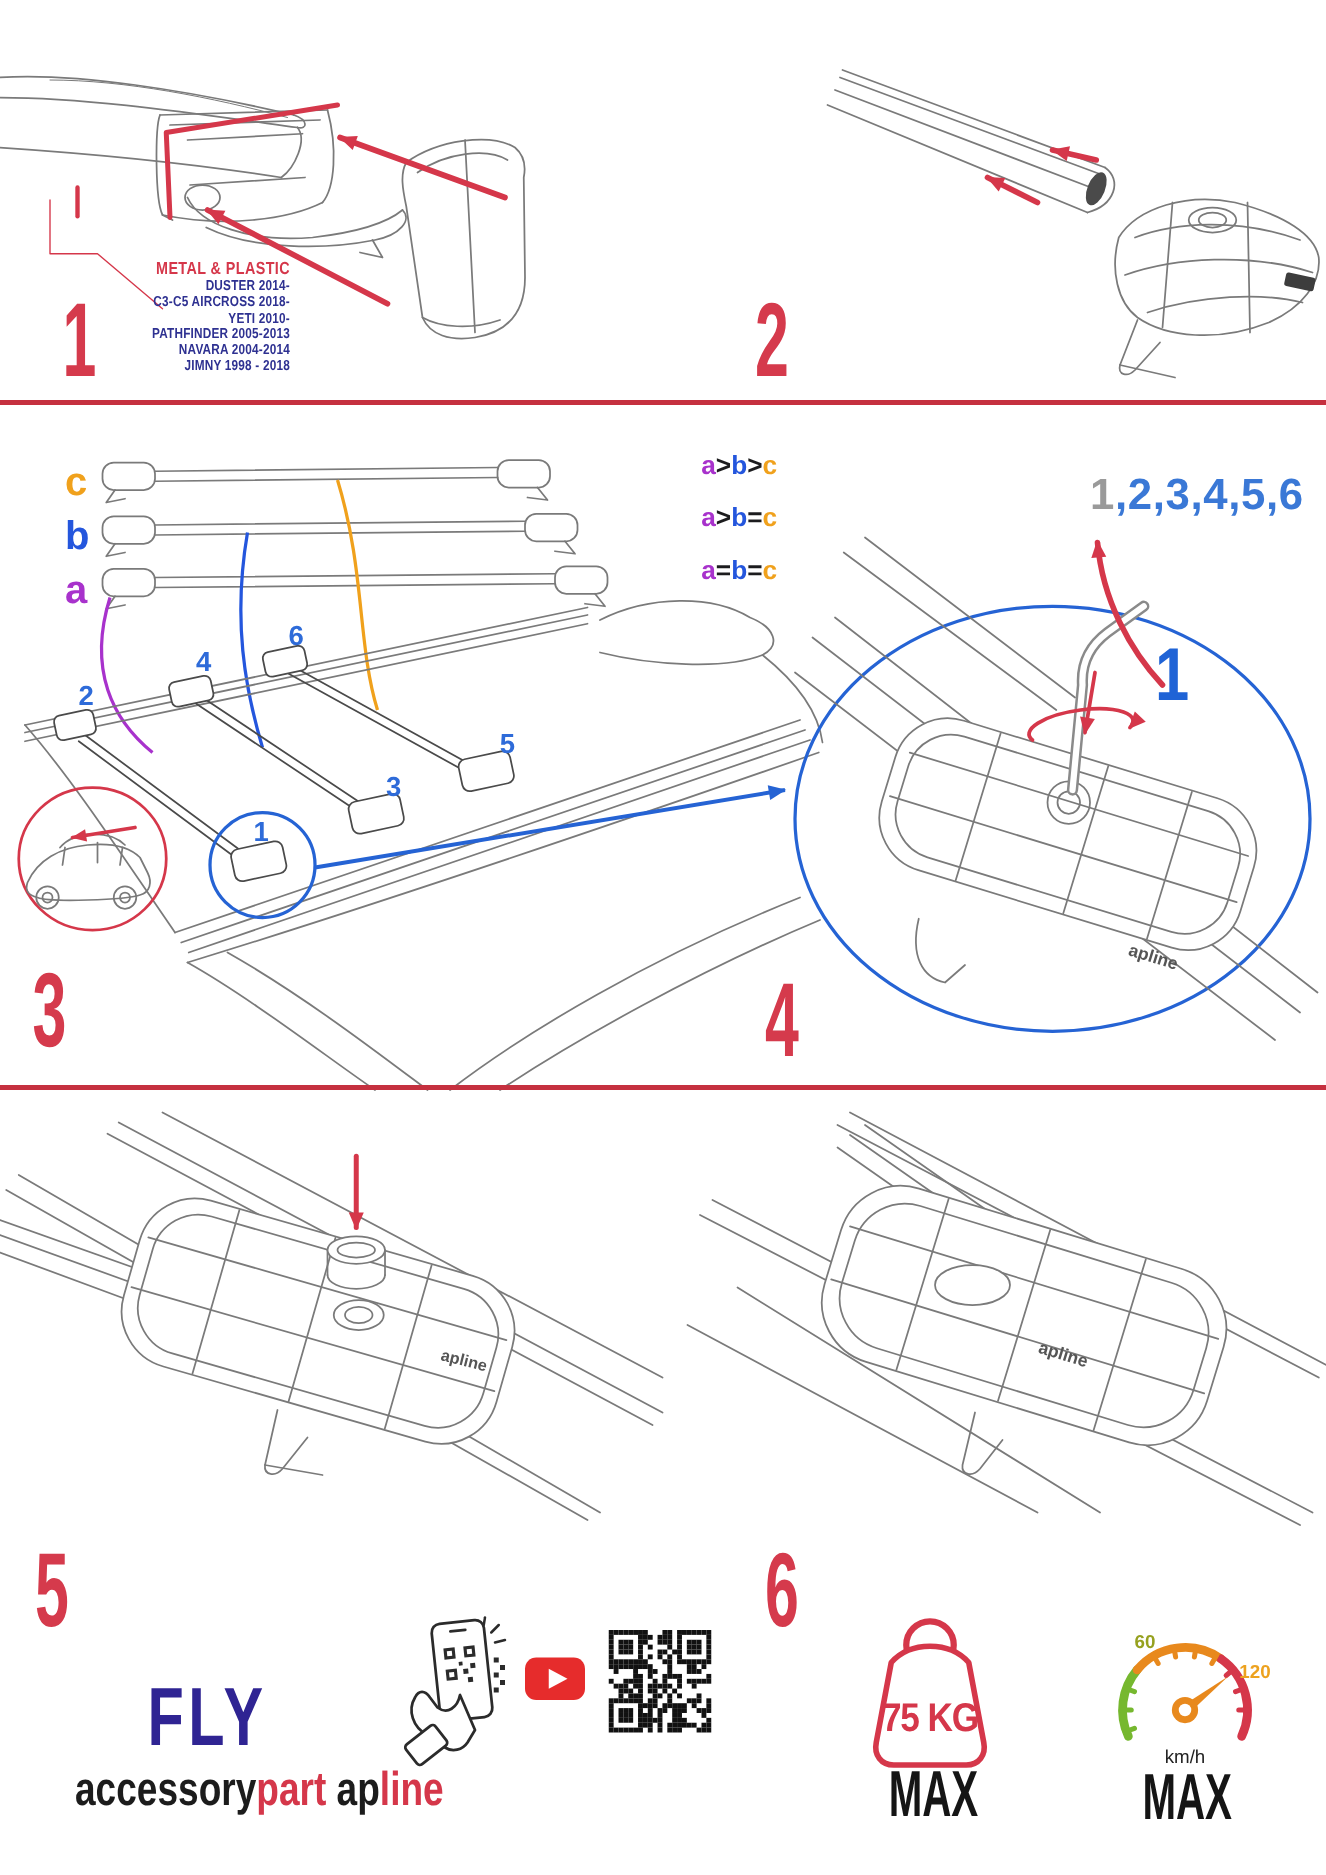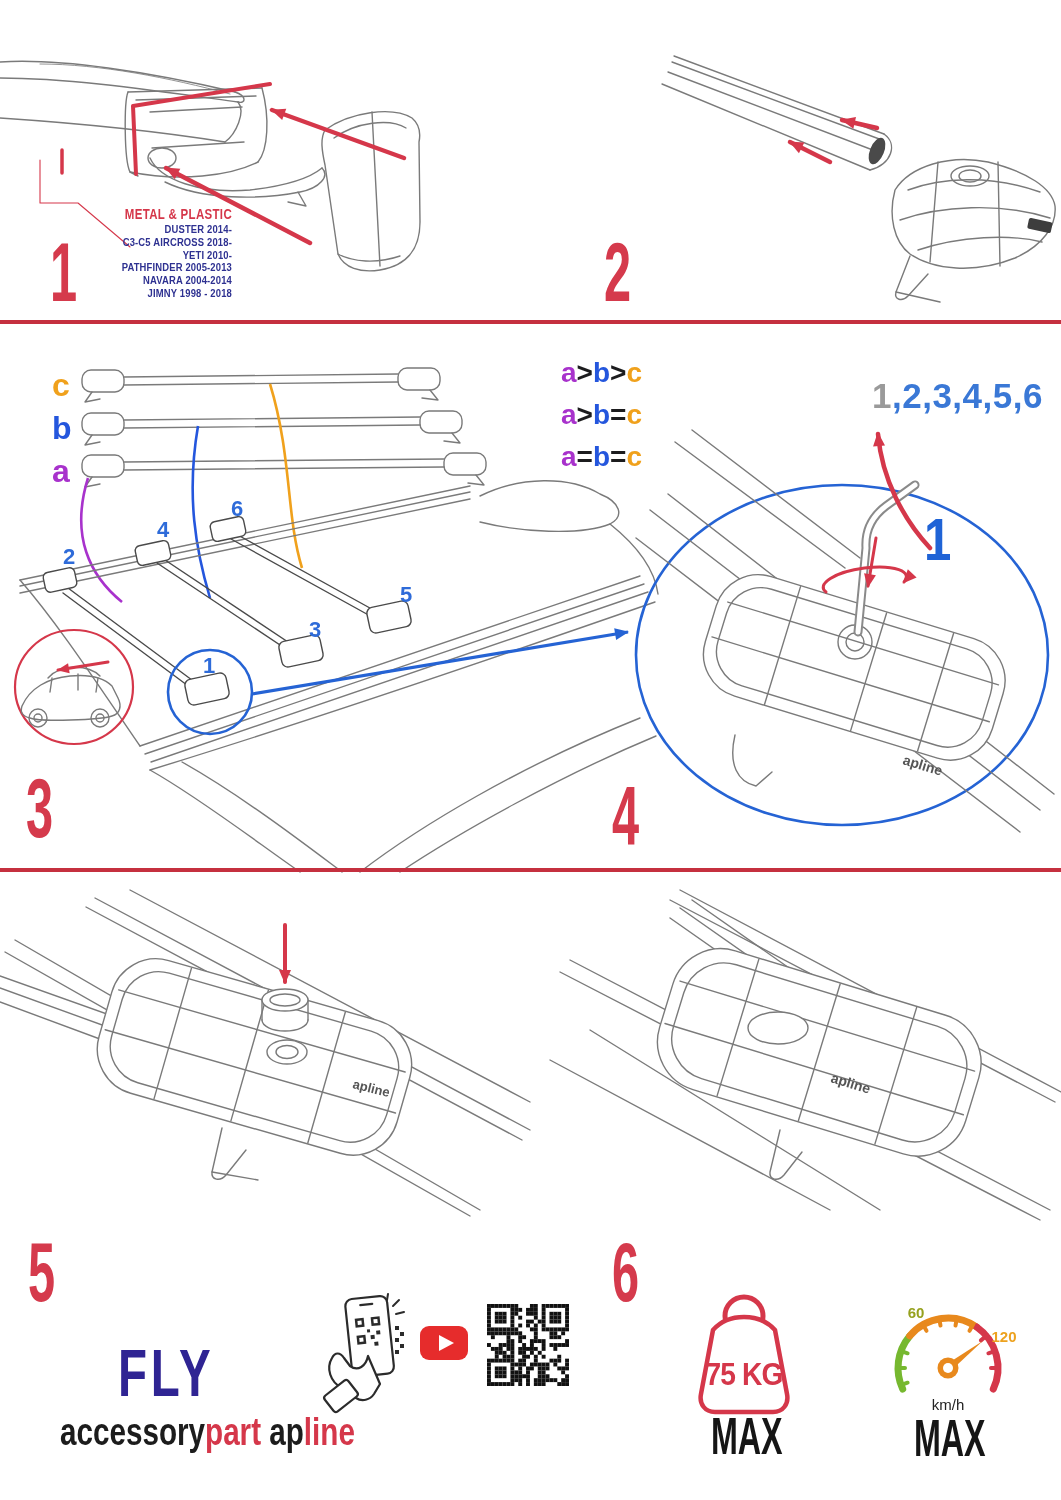--- a/index.html
+++ b/index.html
@@ -7,21 +7,21 @@
         font-family:"Liberation Sans",sans-serif;}
   .divider{position:absolute;left:0;width:1061px;height:4px;background:#c5303f;}
   .step-num{position:absolute;color:#d53a4c;font-weight:bold;font-size:84px;line-height:0.92;
             transform:scaleX(0.58);transform-origin:left top;letter-spacing:-2px;}
   .material-label{position:absolute;left:32px;top:206px;width:200px;text-align:right;
             color:#d5374a;font-weight:bold;font-size:14px;letter-spacing:0.4px;
             transform:scaleX(0.82);transform-origin:right top;}
   .models{position:absolute;left:32px;top:223px;width:200px;text-align:right;
             color:#2e3191;font-weight:bold;font-size:11.5px;line-height:12.8px;
             transform:scaleX(0.82);transform-origin:right top;letter-spacing:0.2px;}
-  .compare{position:absolute;left:561px;top:352px;font-size:28px;font-weight:bold;line-height:42px;}
+  .compare{position:absolute;left:561px;top:352px;font-size:21px;font-weight:bold;line-height:42px;}
   .compare .p{color:#a832cc}.compare .b{color:#2456dd}.compare .o{color:#f0a11c}.compare .d{color:#1c1c1e}
   .sequence{position:absolute;left:872px;top:376px;font-size:35px;font-weight:bold;letter-spacing:0.5px;}
   .sequence .first{color:#9a9a9a}.sequence .rest{color:#3a78d6}
   .big-one{position:absolute;left:924px;top:510px;color:#1f63d6;font-weight:bold;font-size:60px;
             line-height:1;transform:scaleX(0.82);transform-origin:left top;}
   .fly{position:absolute;left:118px;top:1340px;color:#2f2493;font-weight:bold;font-size:66px;
             line-height:1;letter-spacing:5px;transform:scaleX(0.72);transform-origin:left top;}
   .brandline{position:absolute;left:60px;top:1413px;font-size:38px;font-weight:600;line-height:1;
             transform:scaleX(0.78);transform-origin:left top;letter-spacing:0px;white-space:nowrap;}
   .brandline .k{color:#1c1c1c}.brandline .r{color:#d5374a}

